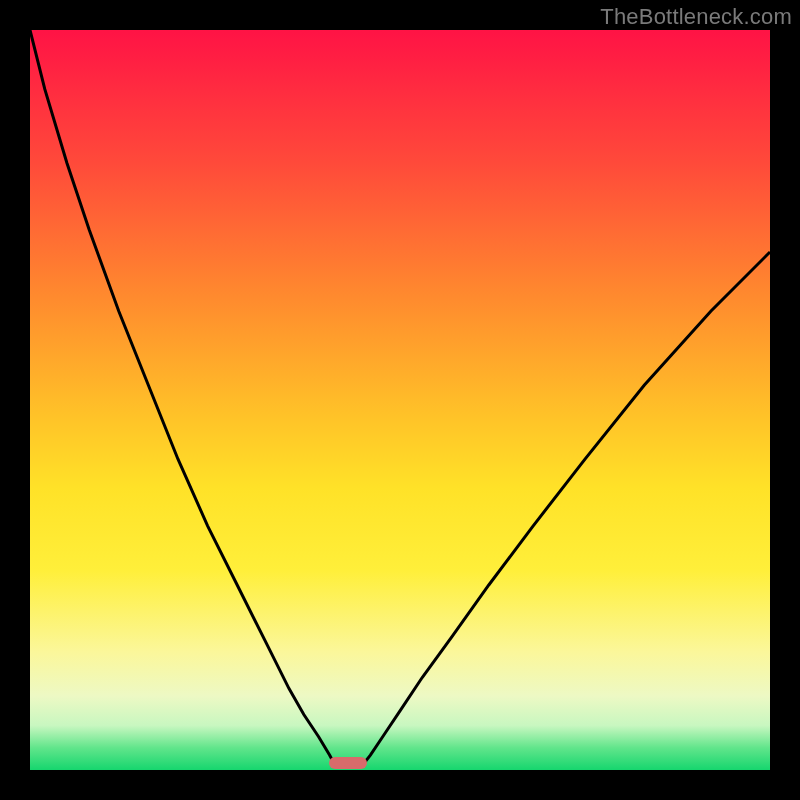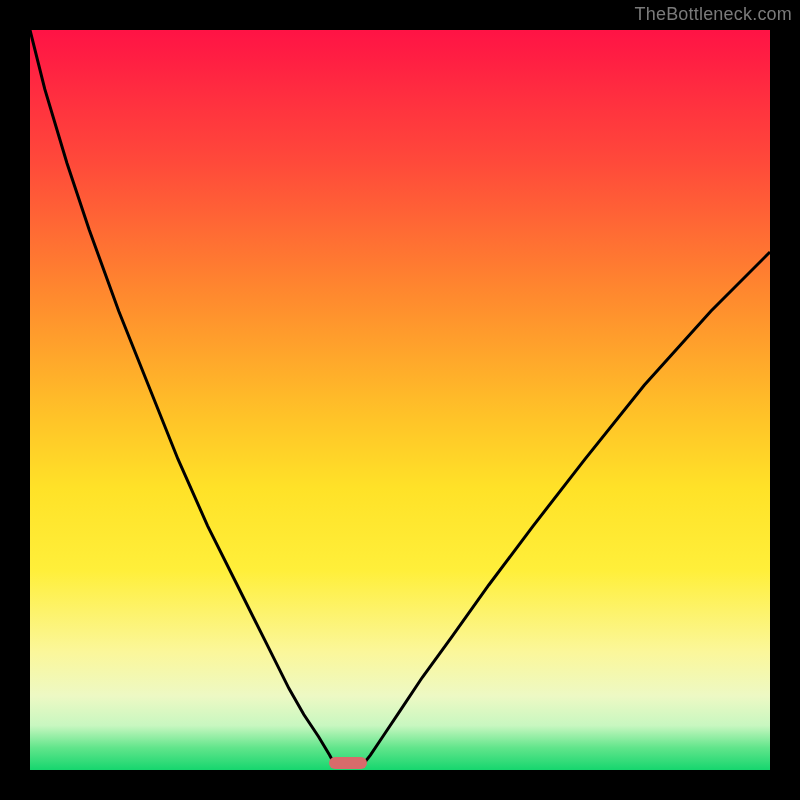--- a/index.html
+++ b/index.html
@@ -57,21 +57,21 @@
     border-radius: 6px;
     background: #d86b6b;
     bottom: 1px;
     transform: translateX(-50%);
   }
   .watermark {
     position: absolute;
     top: 4px;
     right: 8px;
     color: #7a7a7a;
-    font-size: 18px;
+    font-size: 22px;
     font-weight: 500;
     letter-spacing: 0.2px;
   }
 </style>
 </head>
 <body>
 
 <div class="frame">
 
   <div class="plot">

